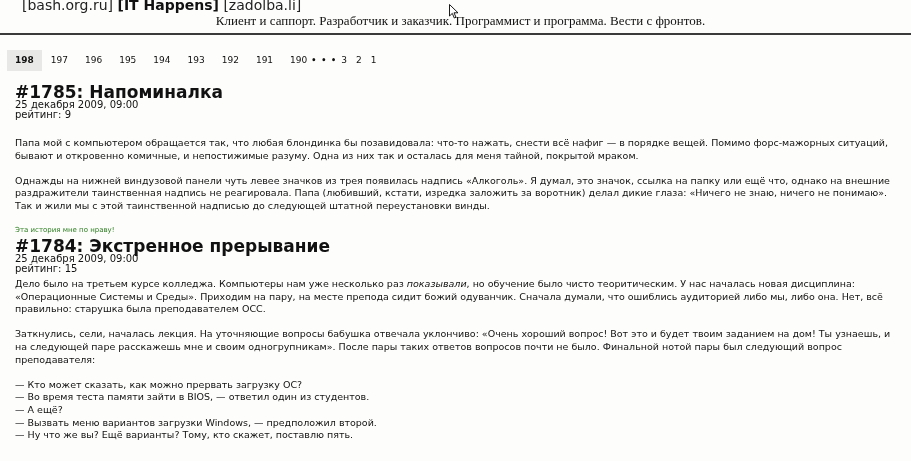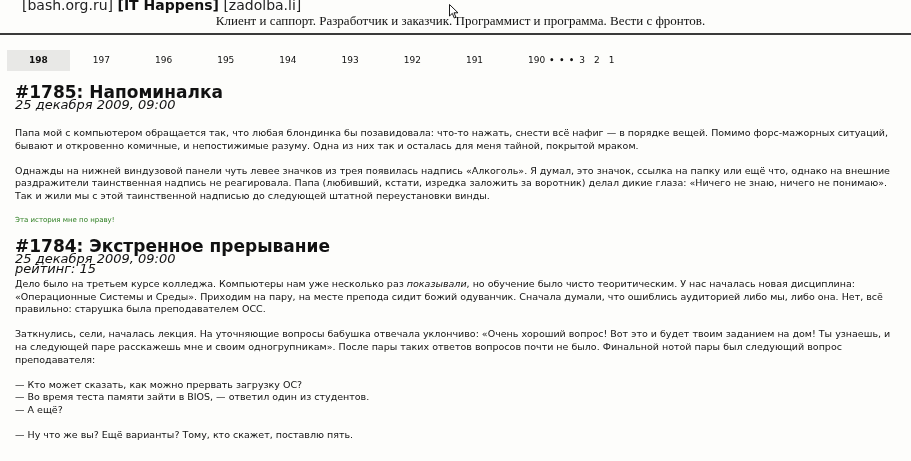--- a/index.html
+++ b/index.html
@@ -26,32 +26,32 @@
   .divider {
     position: absolute; left: 0; top: 33px; width: 911px; height: 2px;
     background: #3a3a3a;
   }
   .pager {
     position: absolute; left: 7px; top: 50px;
     display: flex; align-items: center;
     font-size: 9px; height: 21px;
   }
   .pager .page {
-    display: inline-block; padding: 0 22px; line-height: 21px; color: #111;
+    display: inline-block; padding: 0 8px; line-height: 21px; color: #111;
     text-decoration: none; margin-right: 1px;
   }
   .pager .page.current {
     background: #e8e8e6; font-weight: bold;
   }
   .pager .dots { letter-spacing: 1px; padding: 0 4px 0 0; font-weight: bold; font-size: 8px; }
   .story { position: absolute; left: 15px; width: 880px; }
   .story h2 {
     margin: 0; font-size: 17px; font-weight: bold; line-height: 15px; color: #111;
   }
-  .story .meta { font-size: 13px; line-height: 10px; color: #111; font-style: italic; }
+  .story .meta { font-size: 10px; line-height: 10px; color: #111; }
   .story .text { font-size: 9.5px; line-height: 12.6px; color: #111; margin: 0; }
   .story .text p { margin: 0 0 12.6px 0; }
   .story .like {
     font-size: 7px; color: #2a7d1e; text-decoration: none; display: inline-block; margin-top: 2px;
   }
   .story1 { top: 85px; }
   .story1 .text { margin-top: 17px; }
   .story2 { top: 239px; }
   .story2 .text { margin-top: 4px; }
   .cursor {
@@ -87,36 +87,37 @@
   <a href="#" class="page" style="padding-right:3px">190</a>
   <span class="dots">• • •</span>
   <a href="#" class="page" style="padding:0 4px 0 0">3</a>
   <a href="#" class="page" style="padding:0 4px">2</a>
   <a href="#" class="page" style="padding:0 4px">1</a>
 </div>
 
 <div class="story story1">
   <h2><a href="#" style="color:inherit;text-decoration:none">#1785: Напоминалка</a></h2>
   <div class="meta">25 декабря 2009, 09:00</div>
+  <div class="meta">рейтинг: 9</div>
   <div class="text">
     <p>Папа мой с компьютером обращается так, что любая блондинка бы позавидовала: что-то нажать, снести всё нафиг — в порядке вещей. Помимо форс-мажорных ситуаций, бывают и откровенно комичные, и непостижимые разуму. Одна из них так и осталась для меня тайной, покрытой мраком.</p>
     <p style="margin-bottom:4px">Однажды на нижней виндузовой панели чуть левее значков из трея появилась надпись «Алкоголь». Я думал, это значок, ссылка на папку или ещё что, однако на внешние раздражители таинственная надпись не реагировала. Папа (любивший, кстати, изредка заложить за воротник) делал дикие глаза: «Ничего не знаю, ничего не понимаю». Так и жили мы с этой таинственной надписью до следующей штатной переустановки винды.</p>
   </div>
   <a href="#" class="like">Эта история мне по нраву!</a>
 </div>
 
 <div class="story story2">
   <h2><a href="#" style="color:inherit;text-decoration:none">#1784: Экстренное прерывание</a></h2>
   <div class="meta">25 декабря 2009, 09:00</div>
   <div class="meta">рейтинг: 15</div>
   <div class="text">
     <p><span>Дело было на третьем курсе колледжа. Компьютеры нам уже несколько раз </span><em>показывали</em><span>, но обучение было чисто теоритическим. У нас началась новая дисциплина: «Операционные Системы и Среды». Приходим на пару, на месте препода сидит божий одуванчик. Сначала думали, что ошиблись аудиторией либо мы, либо она. Нет, всё правильно: старушка была преподавателем ОСС.</span></p>
     <p>Заткнулись, сели, началась лекция. На уточняющие вопросы бабушка отвечала уклончиво: «Очень хороший вопрос! Вот это и будет твоим заданием на дом! Ты узнаешь, и на следующей паре расскажешь мне и своим одногрупникам». После пары таких ответов вопросов почти не было. Финальной нотой пары был следующий вопрос преподавателя:</p>
     <p>
       <span>— Кто может сказать, как можно прервать загрузку ОС?</span><br>
       <span>— Во время теста памяти зайти в BIOS, — ответил один из студентов.</span><br>
       <span>— А ещё?</span><br>
-      <br>
+      <span>— Вызвать меню вариантов загрузки Windows, — предположил второй.</span><br>
       <span>— Ну что же вы? Ещё варианты? Тому, кто скажет, поставлю пять.</span>
     </p>
 
   </div>
 </div>
 
 </body></html>

